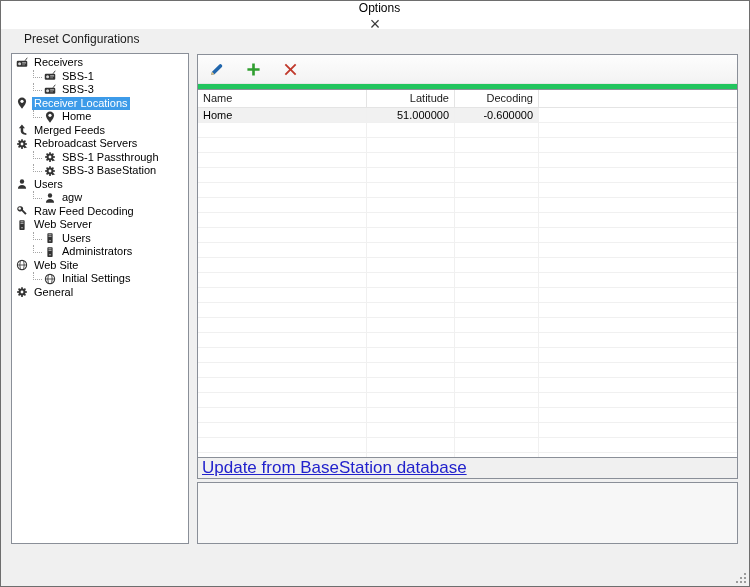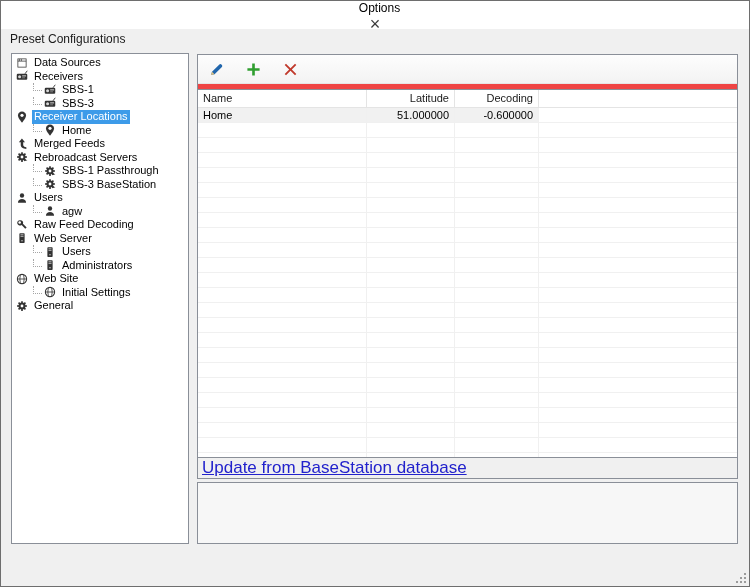--- a/index.html
+++ b/index.html
@@ -9,40 +9,40 @@
     border:1px solid #6e6e6e;background:#f0f0f0;overflow:hidden;
     font-family:"Liberation Sans",sans-serif;color:#000;
   }
   
   .titlebar{height:28px;background:#ffffff;display:flex;align-items:center;flex-direction:column;}
   .titlebar .title{flex:1;font-size:12px;padding-left:9px;color:#000;}
   .close-btn{width:46px;height:28px;display:flex;align-items:center;justify-content:center;
     font-size:18px;line-height:1;color:#3c3c3c;background:transparent;border:none;padding:0;}
   
   .menubar{height:20px;background:#f0f0f0;display:flex;align-items:center;}
-  .menu-item{font-size:12px;padding:2px 6px;margin-left:3px;color:#1a1a1a;}
+  .menu-item{font-size:12px;padding:2px 6px;margin-left:17px;color:#1a1a1a;}
   
   .tree{
     position:absolute;left:10px;top:52px;width:178px;height:491px;
     background:#fff;border:1px solid #8a8f98;overflow:hidden;padding-top:2px;
   }
   .tree-row{display:flex;align-items:center;height:13.5px;line-height:13.5px;
     font-size:11px;white-space:nowrap;cursor:default;}
   .tree-row.lvl0{padding-left:4px;}
   .tree-row.lvl1{padding-left:21px;}
   .connector{width:9px;height:8px;border-left:1px dotted #a5a5a5;border-bottom:1px dotted #a5a5a5;
     margin:0 2px 5px 0;flex:none;}
   .tree-icon{width:12px;height:12px;flex:none;margin-right:4px;display:inline-flex;align-items:center;}
   .tree-icon svg{width:12px;height:12px;}
   .tree-label{padding:0 2px;}
   .tree-label.selected{background:var(--sel,#3d9be9);color:#fff;}
   
   .rpanel{
     position:absolute;left:196px;top:53px;width:541px;height:425px;
-    border:1px solid #8a8f98;background:#ef4444;display:flex;flex-direction:column;
+    border:1px solid #8a8f98;background:#22c55e;display:flex;flex-direction:column;
   }
   .toolbar{height:29px;flex:none;background:linear-gradient(#fdfdfd,#f3f3f3);
     border-bottom:1px solid #e6e6e6;display:flex;align-items:center;padding-left:7px;}
   .tool-btn{width:22px;height:22px;margin-right:15px;border:none;background:transparent;
     display:flex;align-items:center;justify-content:center;padding:0;}
   .tool-btn svg{width:15px;height:15px;}
   .list{flex:1;margin-top:5px;background:#fff;border-top:1px solid #8a8f98;
     border-bottom:1px solid #8a8f98;overflow:hidden;font-size:11px;}
   .lrow{display:grid;grid-template-columns:169px 88px 84px 1fr;}
   .lrow .cell{padding:0 5px;overflow:hidden;white-space:nowrap;}
@@ -79,31 +79,20 @@
   </div>
 
   <div class="menubar">
     <span class="menu-item">Preset Configurations</span>
   </div>
 
   <div class="tree" id="tree">
       <div class="tree-row lvl0">
         <span class="tree-icon">
           <svg viewBox="0 0 16 16">
-            <rect x="2.5" y="2.5" width="11" height="11" fill="#fff" stroke="#333333"></rect>
-            <line x1="2.5" y1="5.5" x2="13.5" y2="5.5" stroke="#333333"></line>
-            <circle cx="4.6" cy="4" r=".9" fill="#333333"></circle>
-            <circle cx="7.2" cy="4" r=".9" fill="#333333"></circle>
-          </svg>
-        </span>
-        <span class="tree-label">Data Sources</span>
-      </div>
-      <div class="tree-row lvl0">
-        <span class="tree-icon">
-          <svg viewBox="0 0 16 16">
             <path d="M12 5 L15 1" stroke="#333333" stroke-width="1.2" fill="none"></path>
             <rect x="1" y="5" width="14" height="8" rx="1.5" fill="#333333"></rect>
             <circle cx="4.8" cy="9" r="2" fill="#d8d8d8"></circle>
             <rect x="8.2" y="7" width="5.2" height="1.6" fill="#bbb"></rect>
             <rect x="8.2" y="9.8" width="3.8" height="1.2" fill="#888"></rect>
           </svg>
         </span>
         <span class="tree-label">Receivers</span>
       </div>
       <div class="tree-row lvl1">

